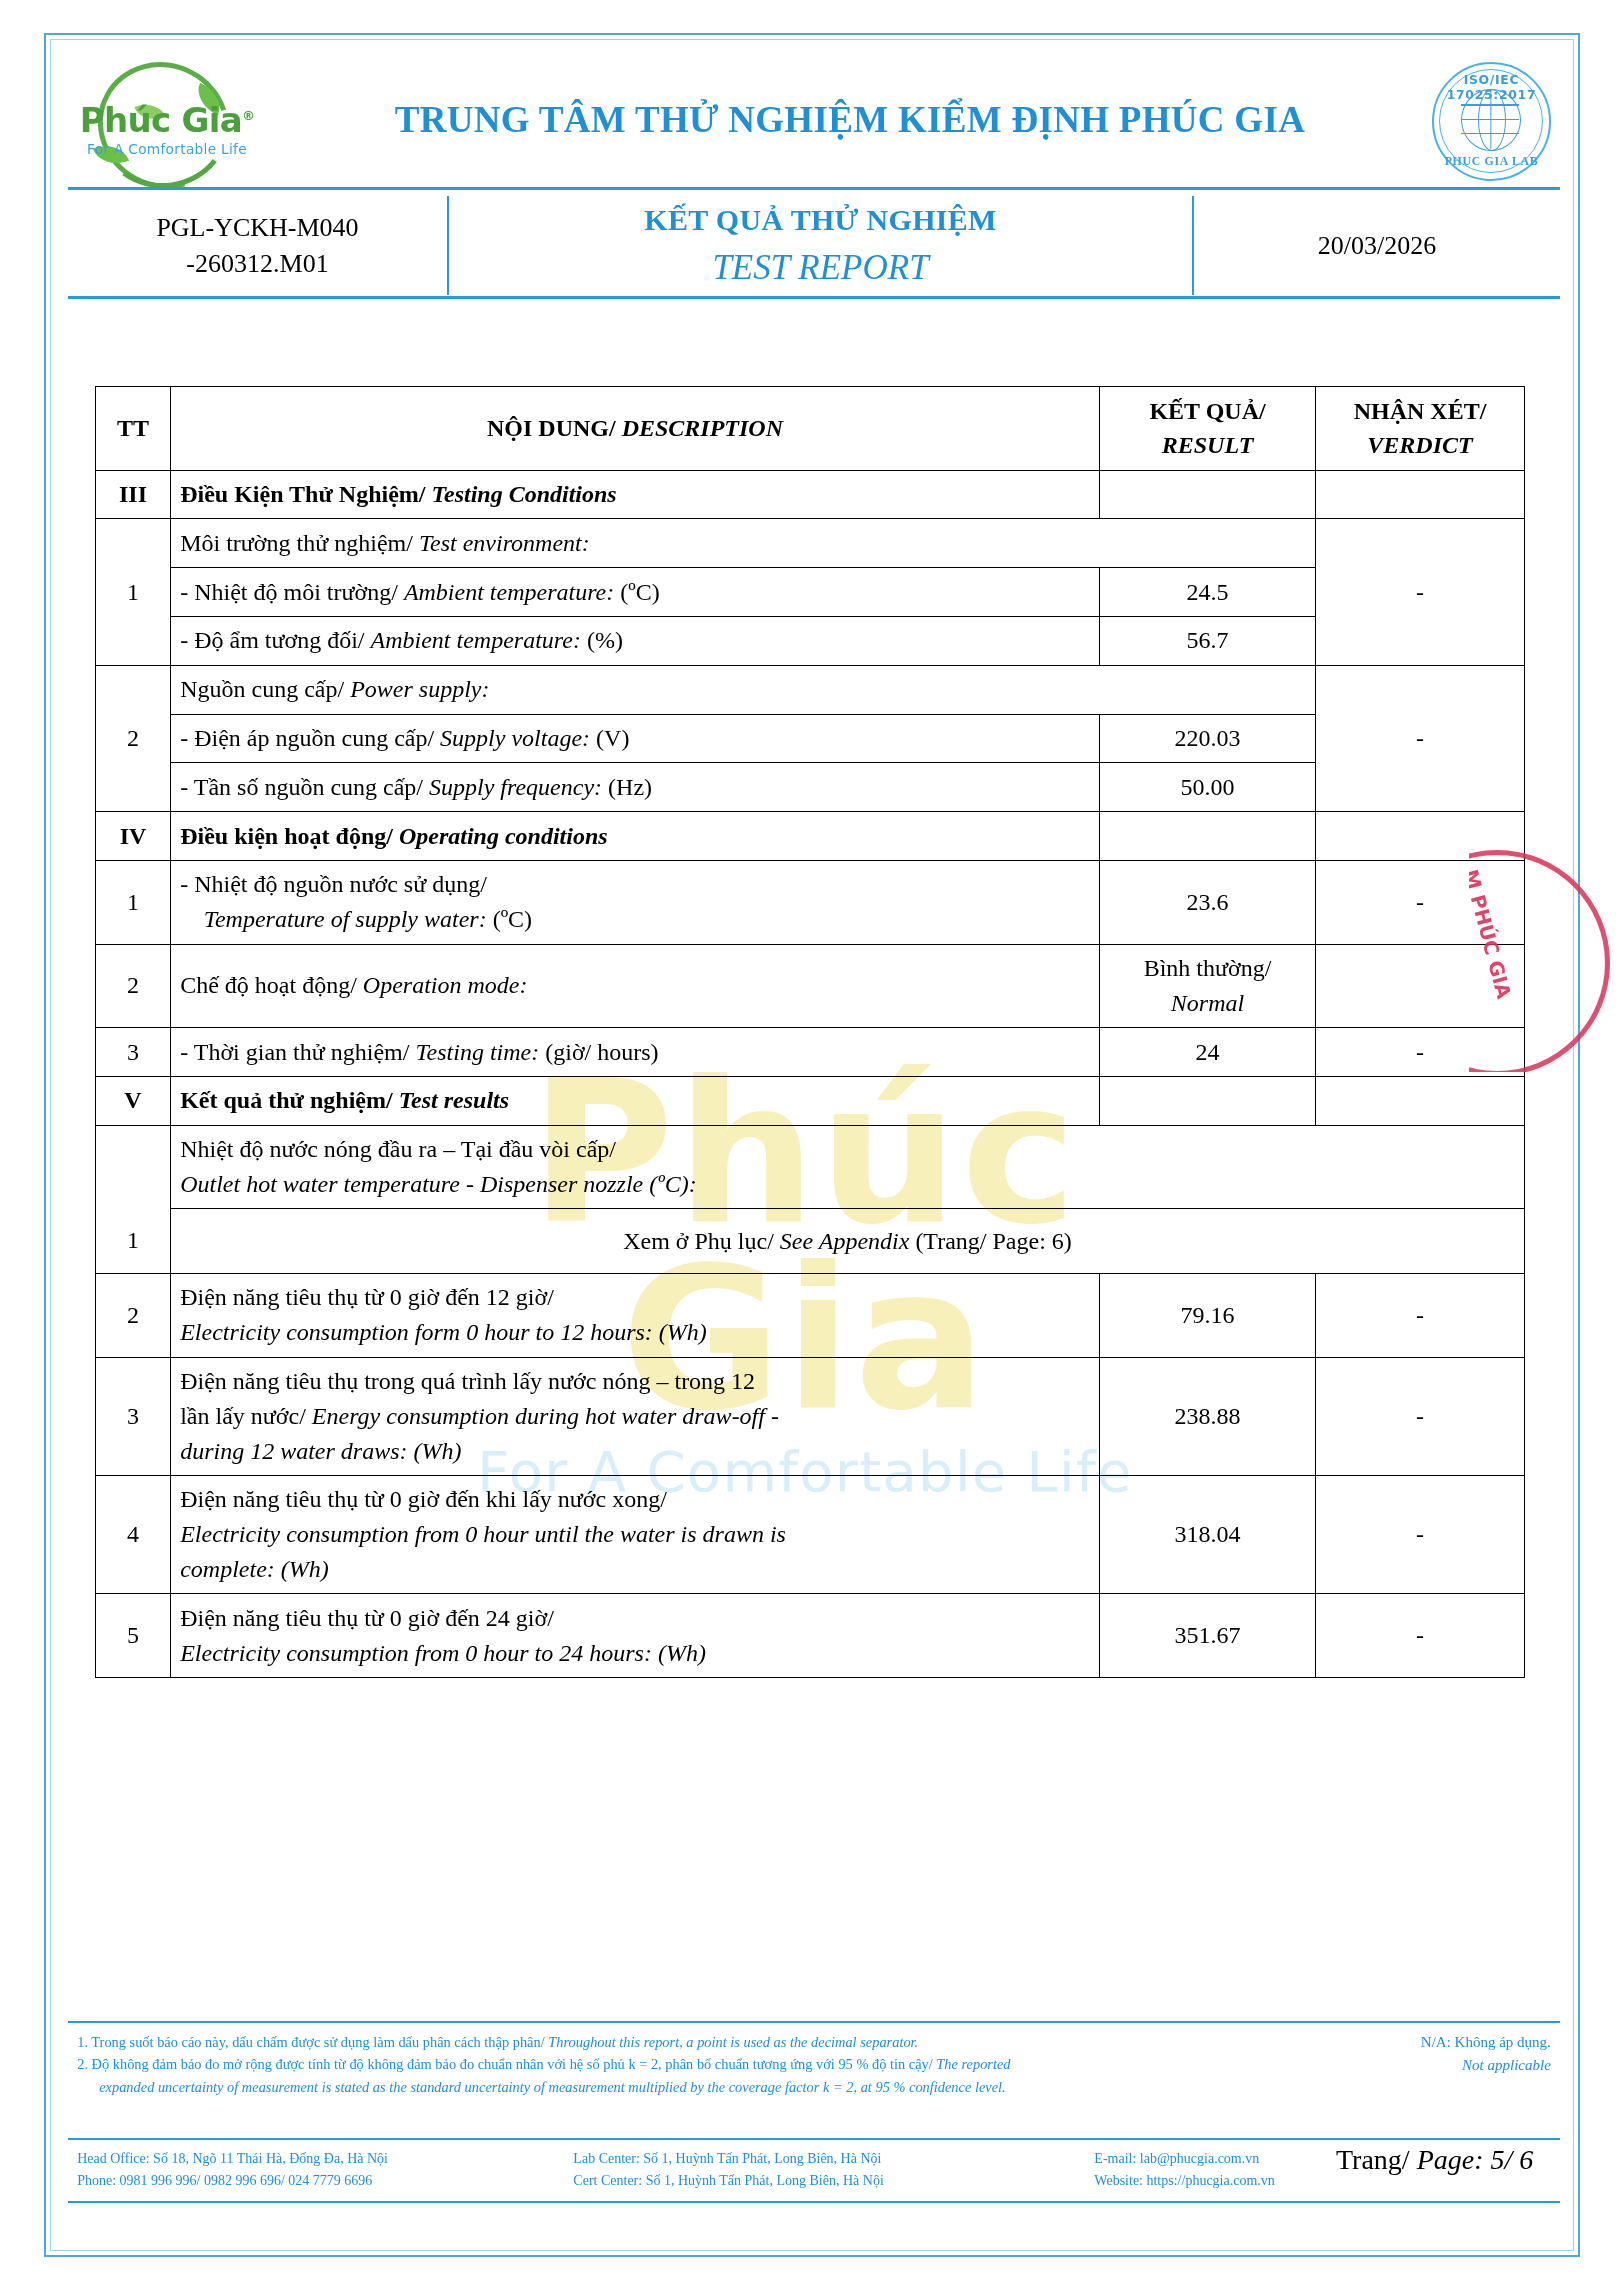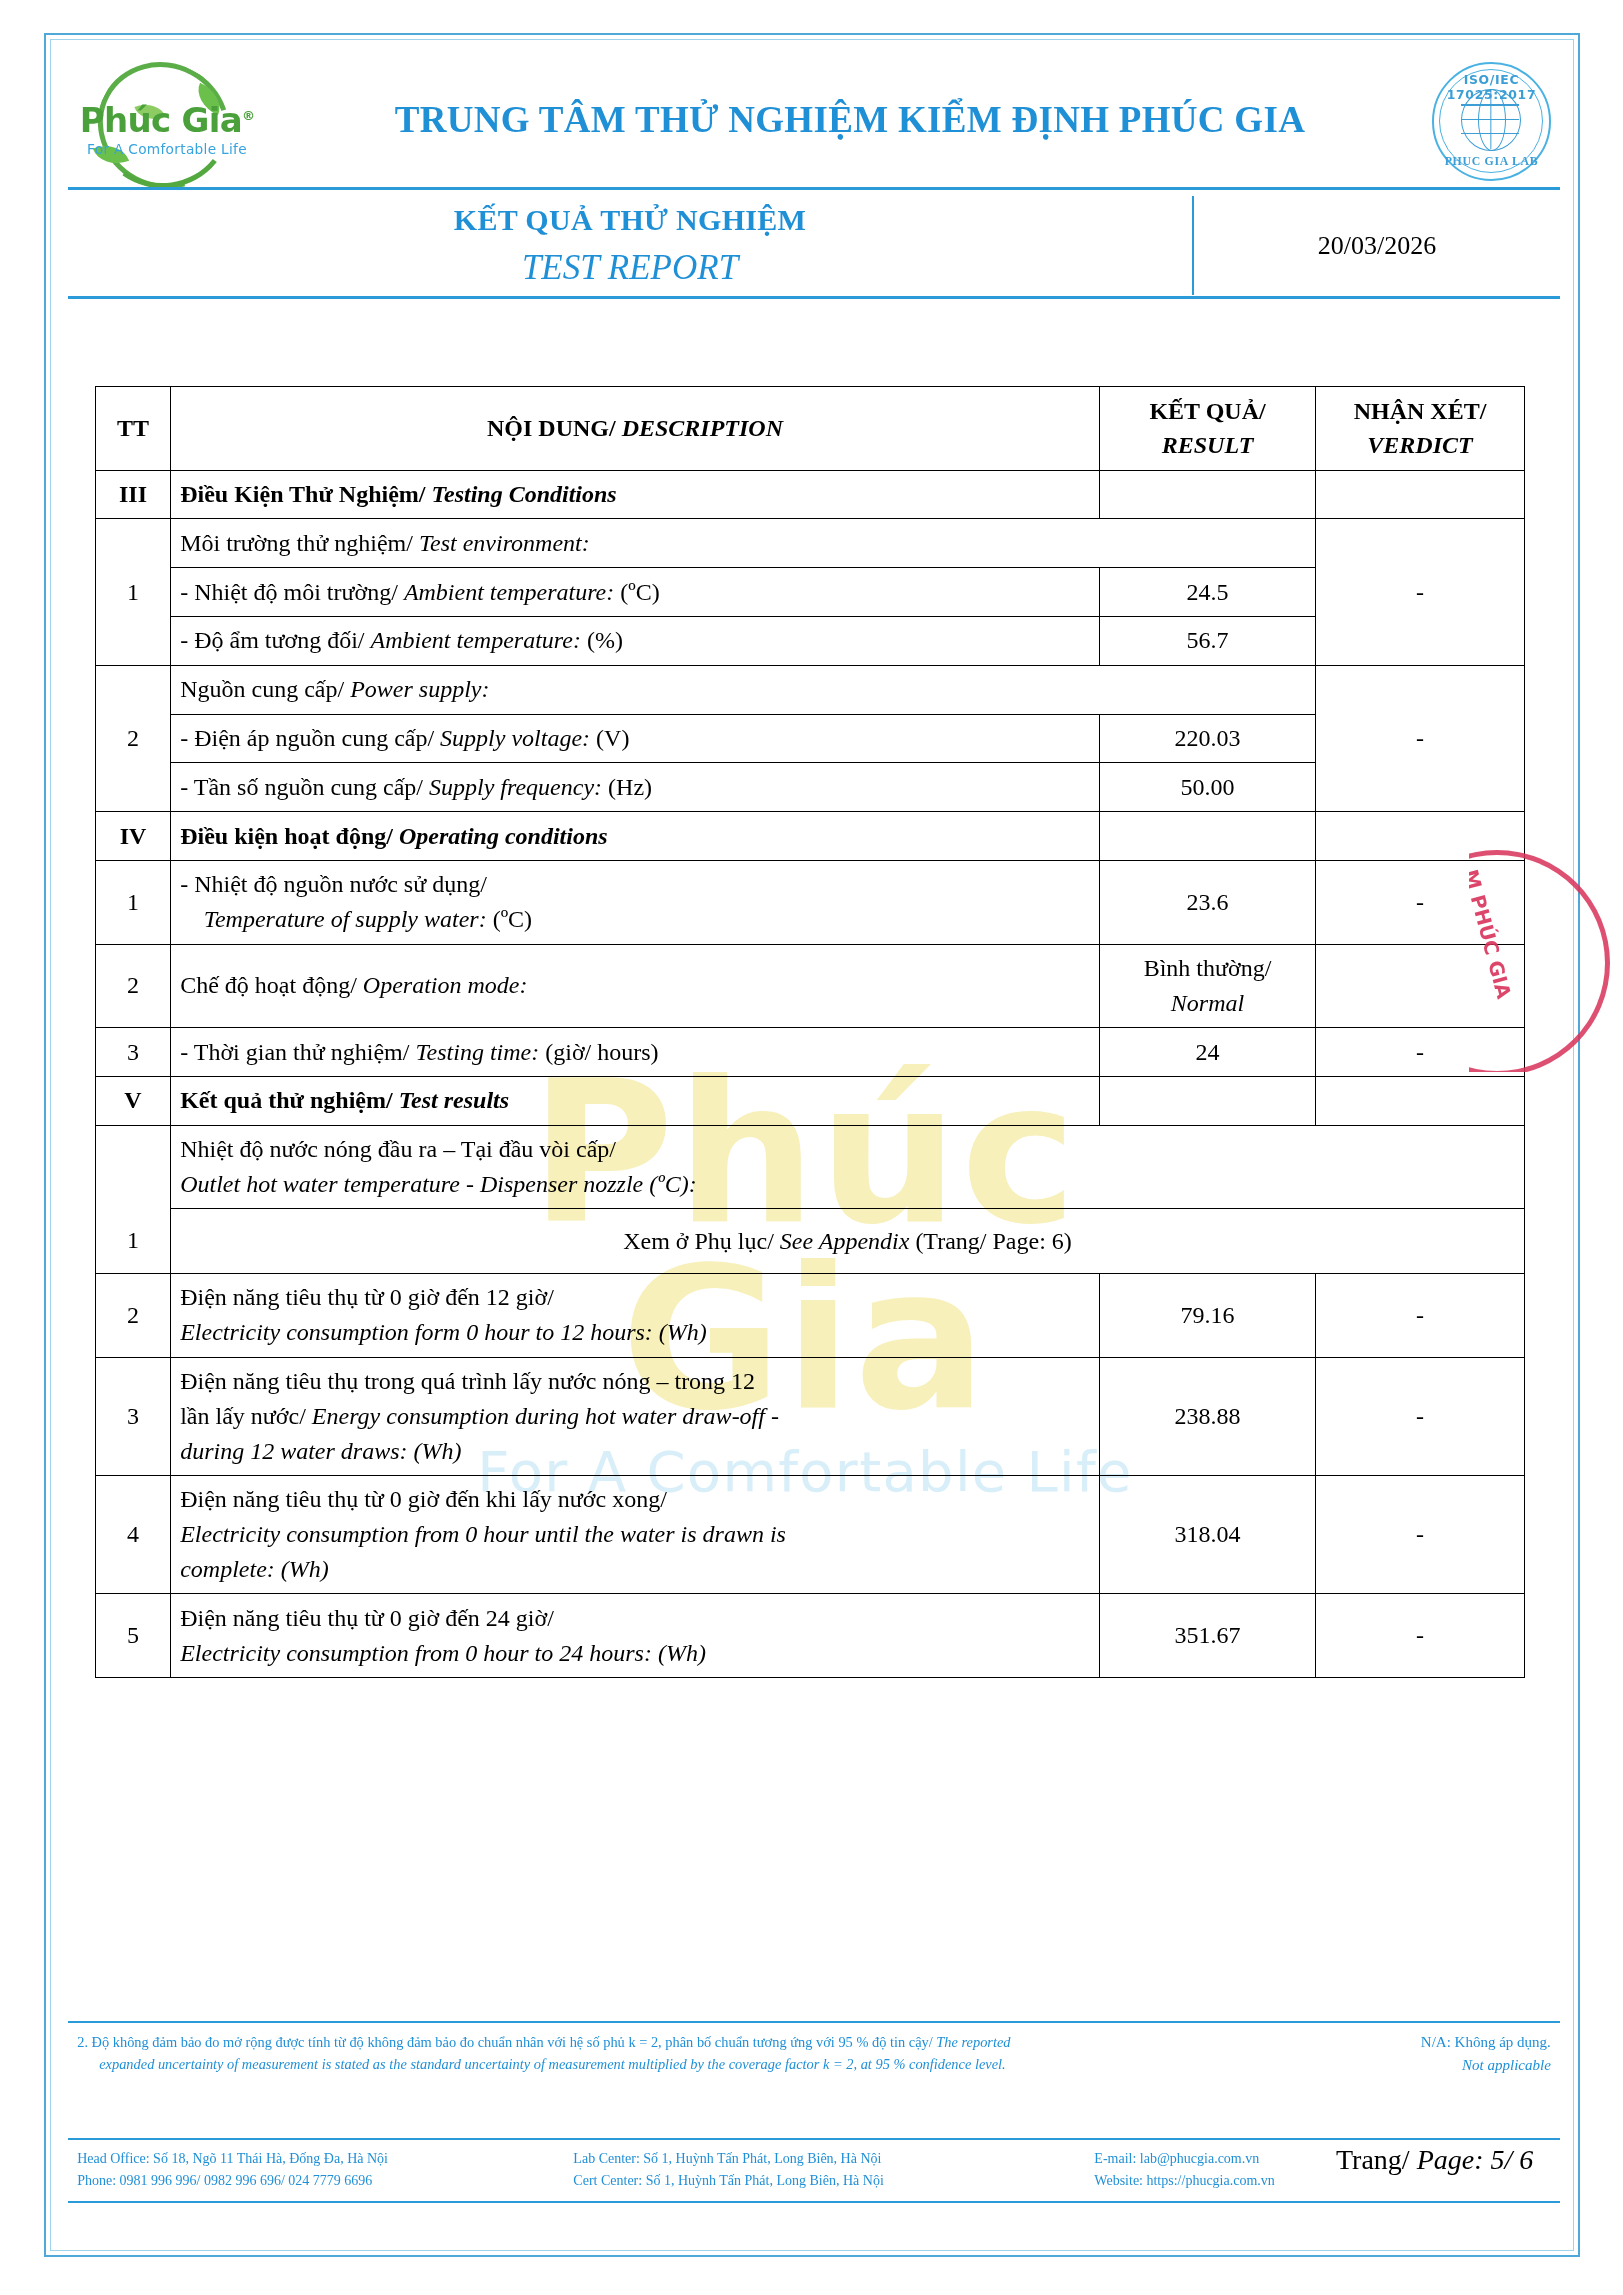--- a/index.html
+++ b/index.html
@@ -234,20 +234,24 @@
     <div class="seal-top">ISO/IEC 17025:2017</div>
     <div class="seal-bot">PHUC GIA LAB</div>
   </div>
 
 </div>
 
 <div class="hr-blue" style="top:187px;"></div>
 <div class="hr-blue" style="top:296px;"></div>
 
 <div class="title-band">
+  <div class="tb-cell tb-left">
+    <div class="doccode">PGL-YCKH-M040</div>
+    <div class="doccode">-260312.M01</div>
+  </div>
   <div class="tb-cell tb-mid">
     <div class="t-vn">KẾT QUẢ THỬ NGHIỆM</div>
     <div class="t-en">TEST REPORT</div>
   </div>
   <div class="tb-cell tb-right">
     <div class="docdate">20/03/2026</div>
   </div>
 </div>
 
 <table class="main">
@@ -456,20 +460,24 @@
 </table>
 
 <div class="stamp">
   <div class="stamp-arc"></div>
   <div class="stamp-txt">M PHÚC GIA</div>
 </div>
 
 <div class="notes-wrap">
   <div class="notes">
     <div class="notes-left">
+      <div>
+        <span>1. Trong suốt báo cáo này, dấu chấm được sử dụng làm dấu phân cách thập phân/</span>
+        <span class="it">Throughout this report, a point is used as the decimal separator.</span>
+      </div>
       <div>
         <span>2. Độ không đảm bảo đo mở rộng được tính từ độ không đảm bảo đo chuẩn nhân với hệ số phủ k = 2, phân bố chuẩn tương ứng với 95 % độ tin cậy/</span>
         <span class="it">The reported</span>
       </div>
       <div style="padding-left:22px;" class="it">expanded uncertainty of measurement is stated as the standard uncertainty of measurement multiplied by the coverage factor k = 2, at 95 % confidence level.</div>
     </div>
     <div class="notes-right">
       <div>N/A: Không áp dụng.</div>
       <div class="it">Not applicable</div>
     </div>

